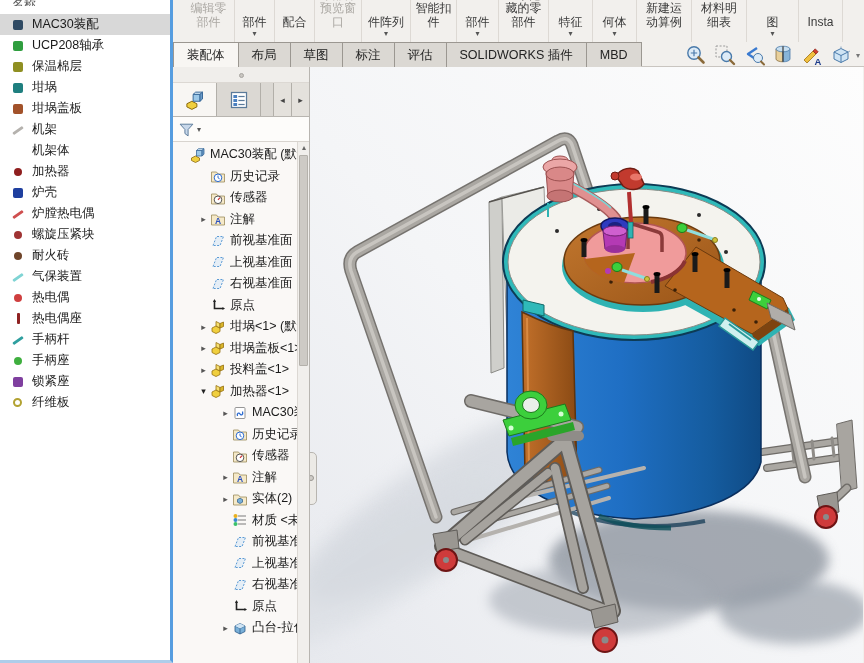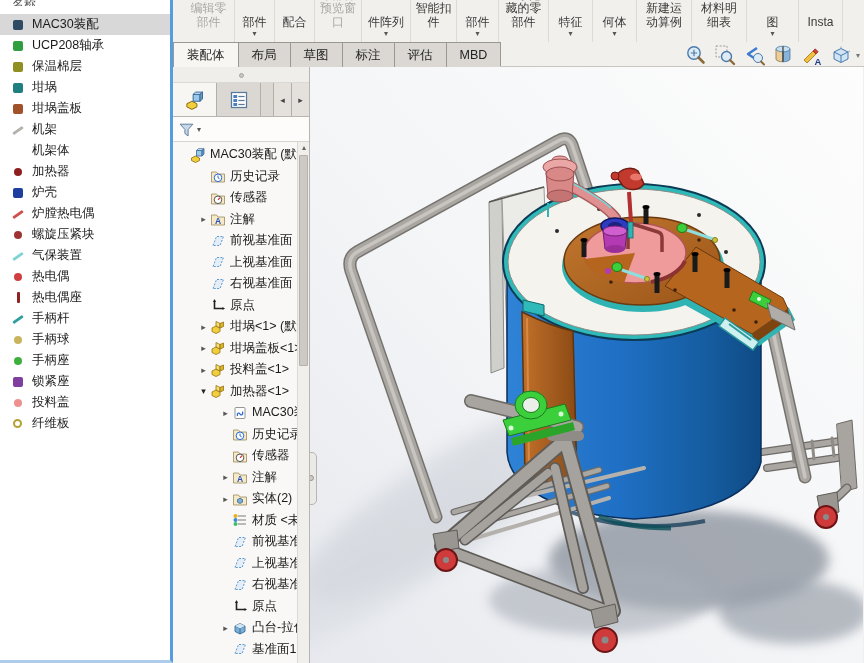--- a/index.html
+++ b/index.html
@@ -129,20 +129,26 @@
         </span>
         <span>炉膛热电偶</span>
       </div>
       <div class="plist-row">
         <span class="pico shape-dot">
           <span style="background: rgb(159, 51, 51);"></span>
         </span>
         <span>螺旋压紧块</span>
       </div>
       <div class="plist-row">
+        <span class="pico shape-dot">
+          <span style="background: rgb(111, 69, 42);"></span>
+        </span>
+        <span>耐火砖</span>
+      </div>
+      <div class="plist-row">
         <span class="pico shape-diag">
           <span style="background: rgb(127, 212, 212);"></span>
         </span>
         <span>气保装置</span>
       </div>
       <div class="plist-row">
         <span class="pico shape-dot">
           <span style="background: rgb(207, 63, 63);"></span>
         </span>
         <span>热电偶</span>
@@ -154,41 +160,29 @@
         <span>热电偶座</span>
       </div>
       <div class="plist-row">
         <span class="pico shape-diag">
           <span style="background: rgb(47, 159, 159);"></span>
         </span>
         <span>手柄杆</span>
       </div>
       <div class="plist-row">
         <span class="pico shape-dot">
-          <span style="background: rgb(203, 180, 95);"></span>
-        </span>
-        <span>手柄球</span>
-      </div>
-      <div class="plist-row">
-        <span class="pico shape-dot">
           <span style="background: rgb(63, 175, 63);"></span>
         </span>
         <span>手柄座</span>
       </div>
       <div class="plist-row">
         <span class="pico shape-block">
           <span style="background: rgb(127, 63, 159);"></span>
         </span>
         <span>锁紧座</span>
-      </div>
-      <div class="plist-row">
-        <span class="pico shape-dot">
-          <span style="background: rgb(239, 144, 144);"></span>
-        </span>
-        <span>投料盖</span>
       </div>
       <div class="plist-row">
         <span class="pico shape-ring">
           <span style="background: rgb(178, 162, 50); border-color: rgb(178, 162, 50);"></span>
         </span>
         <span>纤维板</span>
       </div>
     </div>
 </div>
 
@@ -259,20 +253,21 @@
         <div class="arr"></div>
       </div>
     </div>
   <div class="tabstrip">
 
     <div class="tab active">装配体</div>
       <div class="tab">布局</div>
       <div class="tab">草图</div>
       <div class="tab">标注</div>
       <div class="tab">评估</div>
+      <div class="tab">SOLIDWORKS 插件</div>
       <div class="tab">MBD</div>
       <div class="tabfill"></div>
       <div class="headsup">
         <div class="hicon">
           <svg viewBox="0 0 22 22">
             <circle cx="9" cy="9" r="6.2" fill="#ddebf7" stroke="#4a7aaa" stroke-width="1.4"></circle>
             <path d="M9 5.8 V12.2 M5.8 9 H12.2" stroke="#4a7aaa" stroke-width="1.2"></path>
             <path d="M13.5 13.5 L18.5 18.5" stroke="#8a6a3a" stroke-width="2.6" stroke-linecap="round"></path>
           </svg>
         </div>
@@ -545,27 +540,20 @@
             </div>
             <div class="trow" style="padding-left: 46px;">
               <span class="texp">▸</span>
               <span class="tico"><svg viewBox="0 0 16 16">
                   <path d="M3 6 L8 3.5 L13 6 L13 11.5 L8 14 L3 11.5 Z" fill="#7ab0d8" stroke="#2a5a8a" stroke-width="0.8"></path>
                   <path d="M3 6 L8 8.5 L13 6" fill="none" stroke="#2a5a8a" stroke-width="0.8"></path>
                   <path d="M8 8.5 V14" stroke="#2a5a8a" stroke-width="0.8"></path>
                   <path d="M3 6 L8 3.5 L13 6 L8 8.5 Z" fill="#cfe4f4"></path>
                 </svg></span>
               <span>凸台-拉伸1</span>
-            </div>
-            <div class="trow" style="padding-left: 46px;">
-              <span class="texp"></span>
-              <span class="tico"><svg viewBox="0 0 16 16">
-                  <path d="M3 12.5 L6.5 3.5 L13.5 3.5 L10 12.5 Z" fill="rgba(190,220,245,0.35)" stroke="#4a90d0" stroke-width="0.9" stroke-dasharray="2 1.4"></path>
-                </svg></span>
-              <span>基准面1</span>
             </div>
           </div>
         <div class="vsb">
           <div class="up">▴</div>
           <div class="thumb"></div>
         </div>
       </div>
     </div>
 
     <div class="viewport">

